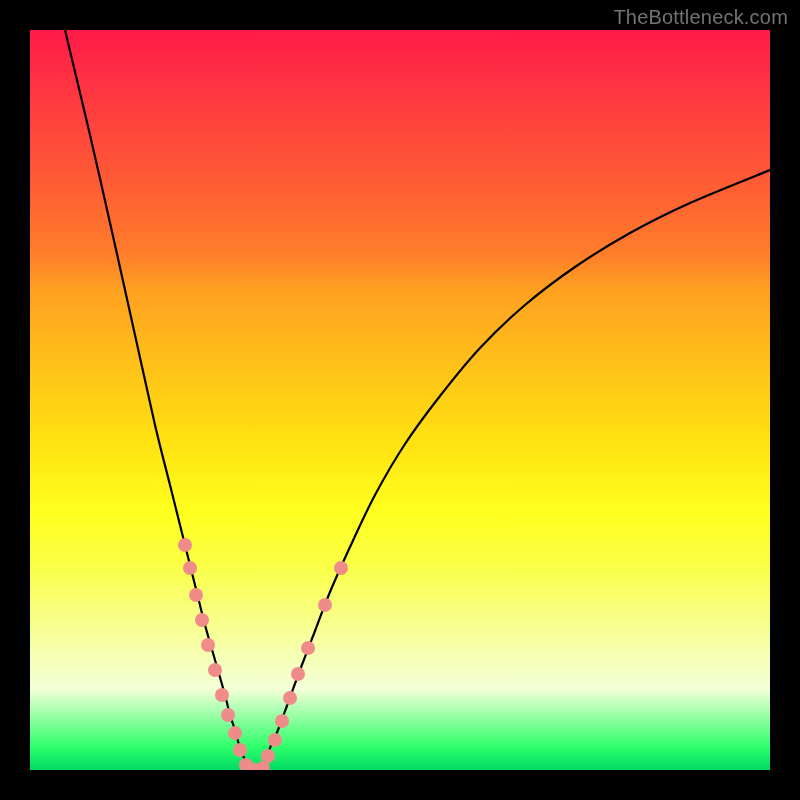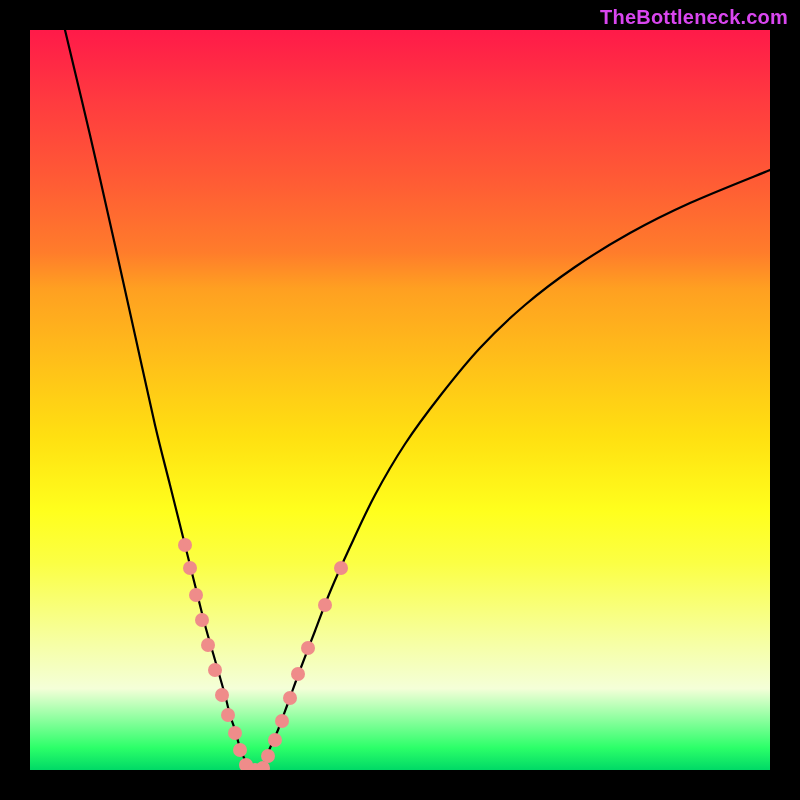--- a/index.html
+++ b/index.html
@@ -37,23 +37,23 @@
       #f6ffa6 83%,
       #f4ffd8 89%,
       #2cff69 97%,
       #00d966 100%
     );
   }
   .watermark {
     position: absolute;
     top: 6px;
     right: 12px;
-    color: #d946ef;
+    color: #737373;
     font-size: 20px;
-    font-weight: 700;
+    font-weight: 400;
     letter-spacing: 0.2px;
     user-select: none;
   }
   svg.curves {
     position: absolute;
     inset: 0;
     width: 100%;
     height: 100%;
   }
 </style>

